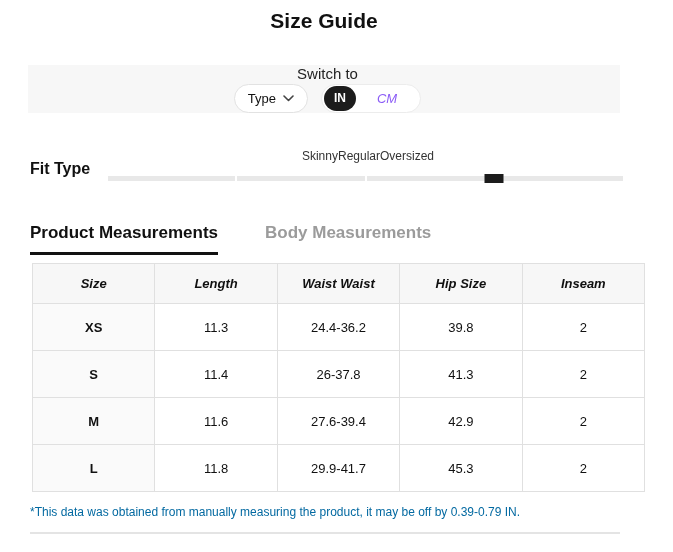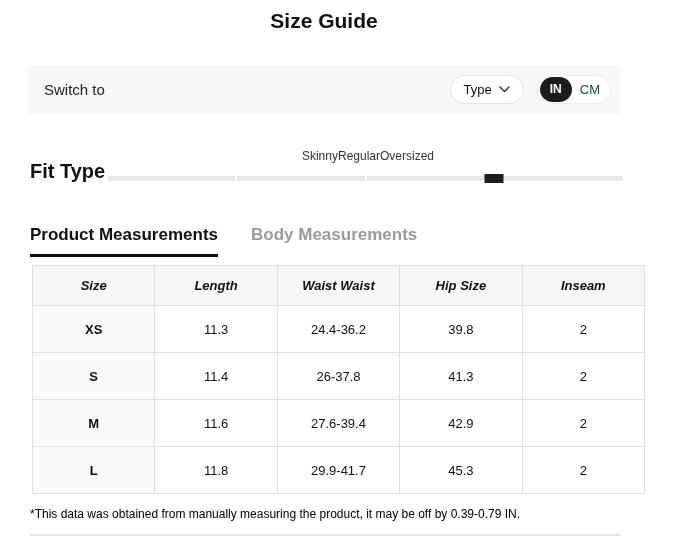--- a/index.html
+++ b/index.html
@@ -27,20 +27,21 @@
   
   .switch-bar {
     margin: 32px 28px 0 28px;
     height: 48px;
     background: #f7f7f7;
     display: flex;
     align-items: center;
     justify-content: space-between;
     padding: 0 9px 0 16px;
     box-sizing: border-box;
+    flex-direction: column;
   }
   .switch-label { font-size: 15px; color: #222; }
   .switch-controls { display: flex; align-items: center; gap: 13px; }
   .type-pill {
     height: 29px;
     background: #fff;
     border: 1px solid #e2e2e2;
     border-radius: 15px;
     display: flex;
     align-items: center;
@@ -68,31 +69,32 @@
     background: #1c1c1c;
     color: #fff;
     font-weight: bold;
     font-size: 12px;
     height: 25px;
     line-height: 25px;
     padding: 0 10px;
     border-radius: 13px;
   }
   .unit-opt.unselected {
-    color: #14532d;
+    color: #8b5cf6;
     font-size: 13px;
-    padding: 0 8px;
+    padding: 0 21px;
+    font-style: italic;
   }
 
   
   .fit-section { margin: 36px 25px 0 30px; display: flex; }
   .fit-label {
     width: 78px;
     flex: none;
-    font-size: 20px;
+    font-size: 16px;
     font-weight: bold;
     color: #111;
     padding-top: 11px;
   }
   .fit-track-area { flex: 1; min-width: 0; }
   .fit-scale-labels {
     display: flex;
     justify-content: center;
     font-size: 12px;
     color: #333;
@@ -112,21 +114,21 @@
     position: absolute;
     top: -2px;
     width: 19px;
     height: 9px;
     background: #1c1c1c;
     transform: translateX(-50%);
     z-index: 1;
   }
 
   
-  .tabs { margin: 42px 28px 0 30px; display: flex; gap: 33px; }
+  .tabs { margin: 42px 28px 0 30px; display: flex; gap: 47px; }
   .tab {
     font-size: 17px;
     font-weight: bold;
     padding-bottom: 9px;
     border-bottom: 3px solid transparent;
     cursor: pointer;
     white-space: nowrap;
   }
   .tab.active { color: #111; border-bottom-color: #111; }
   .tab.inactive { color: #9b9b9b; }
@@ -145,21 +147,21 @@
   .size-table thead th {
     height: 39px;
     background: #f7f7f7;
     font-weight: bold;
     font-style: italic;
   }
   .size-table tbody td { height: 46px; background: #fff; }
   .size-table tbody td.size-cell { background: #fafafa; font-weight: bold; }
 
   
-  .footnote { margin: 13px 28px 0 30px; font-size: 12px; color: #000000; }
+  .footnote { margin: 13px 28px 0 30px; font-size: 12px; color: #0369a1; }
   .bottom-divider { margin: 13px 28px 0 30px; border-top: 2px solid #e4e4e4; }
 </style>
 </head>
 <body>
 
 <div class="page">
 
   <div class="page-title">Size Guide</div>
 
   <div class="switch-bar">

